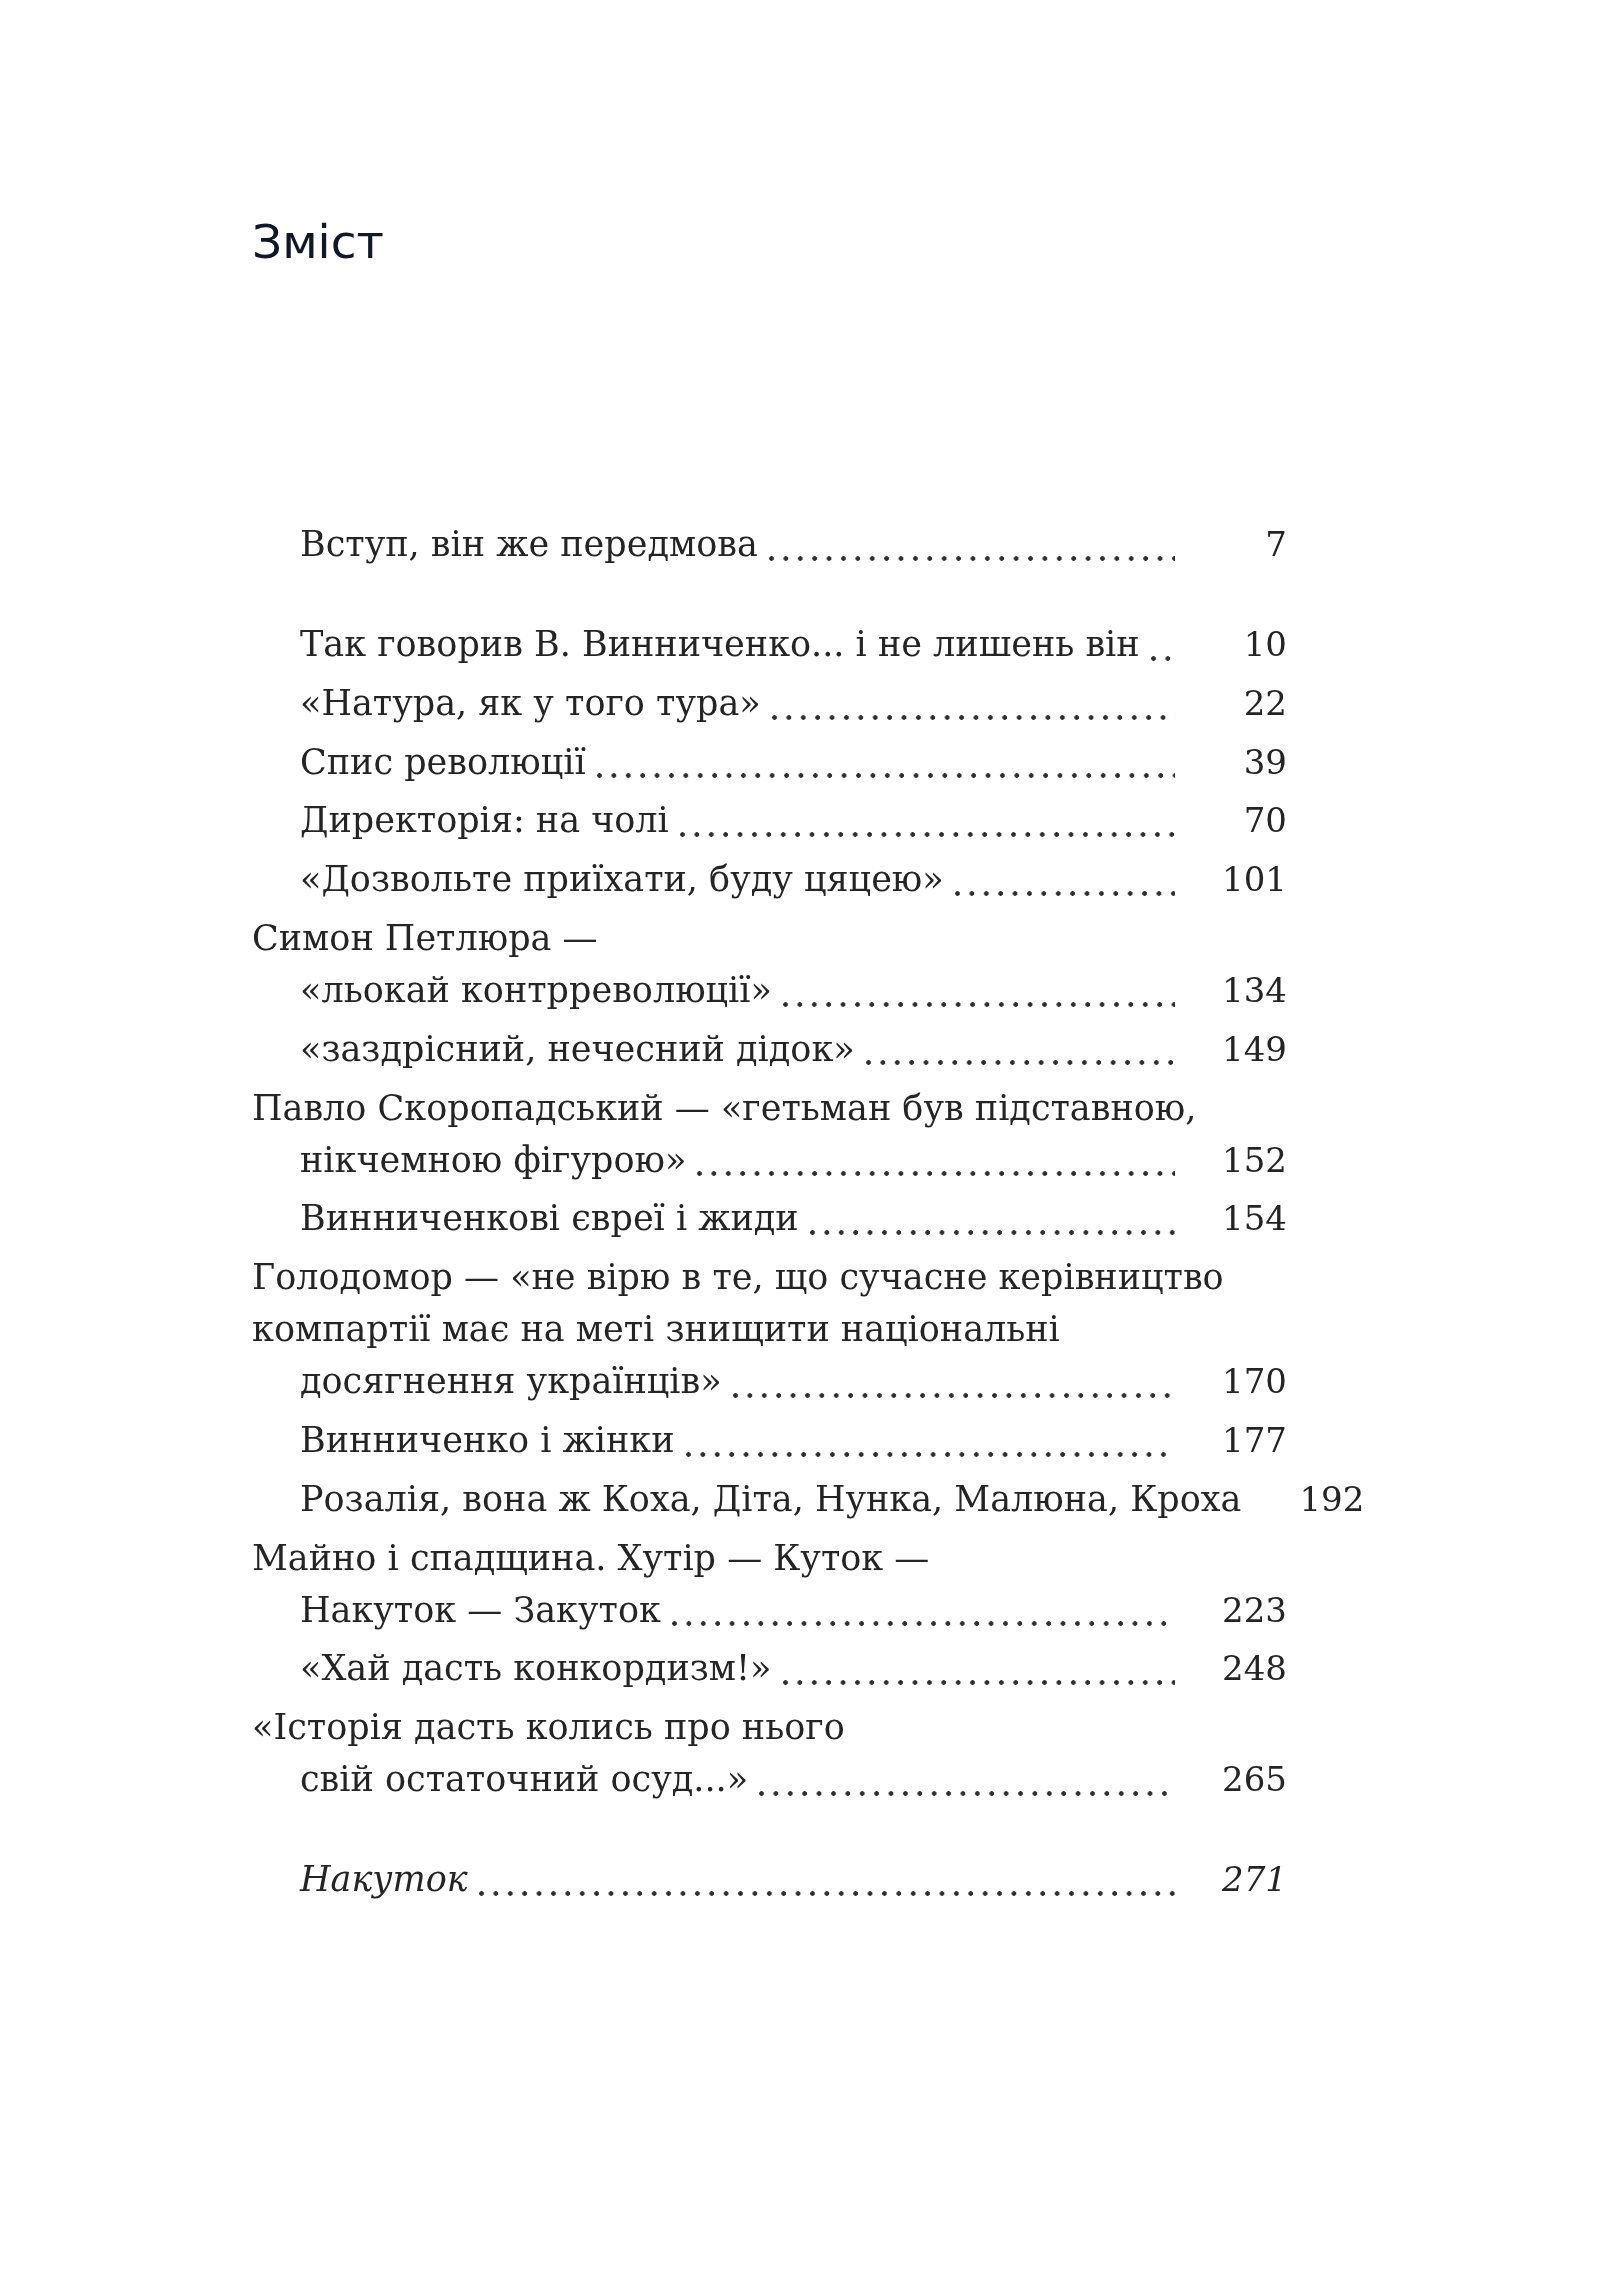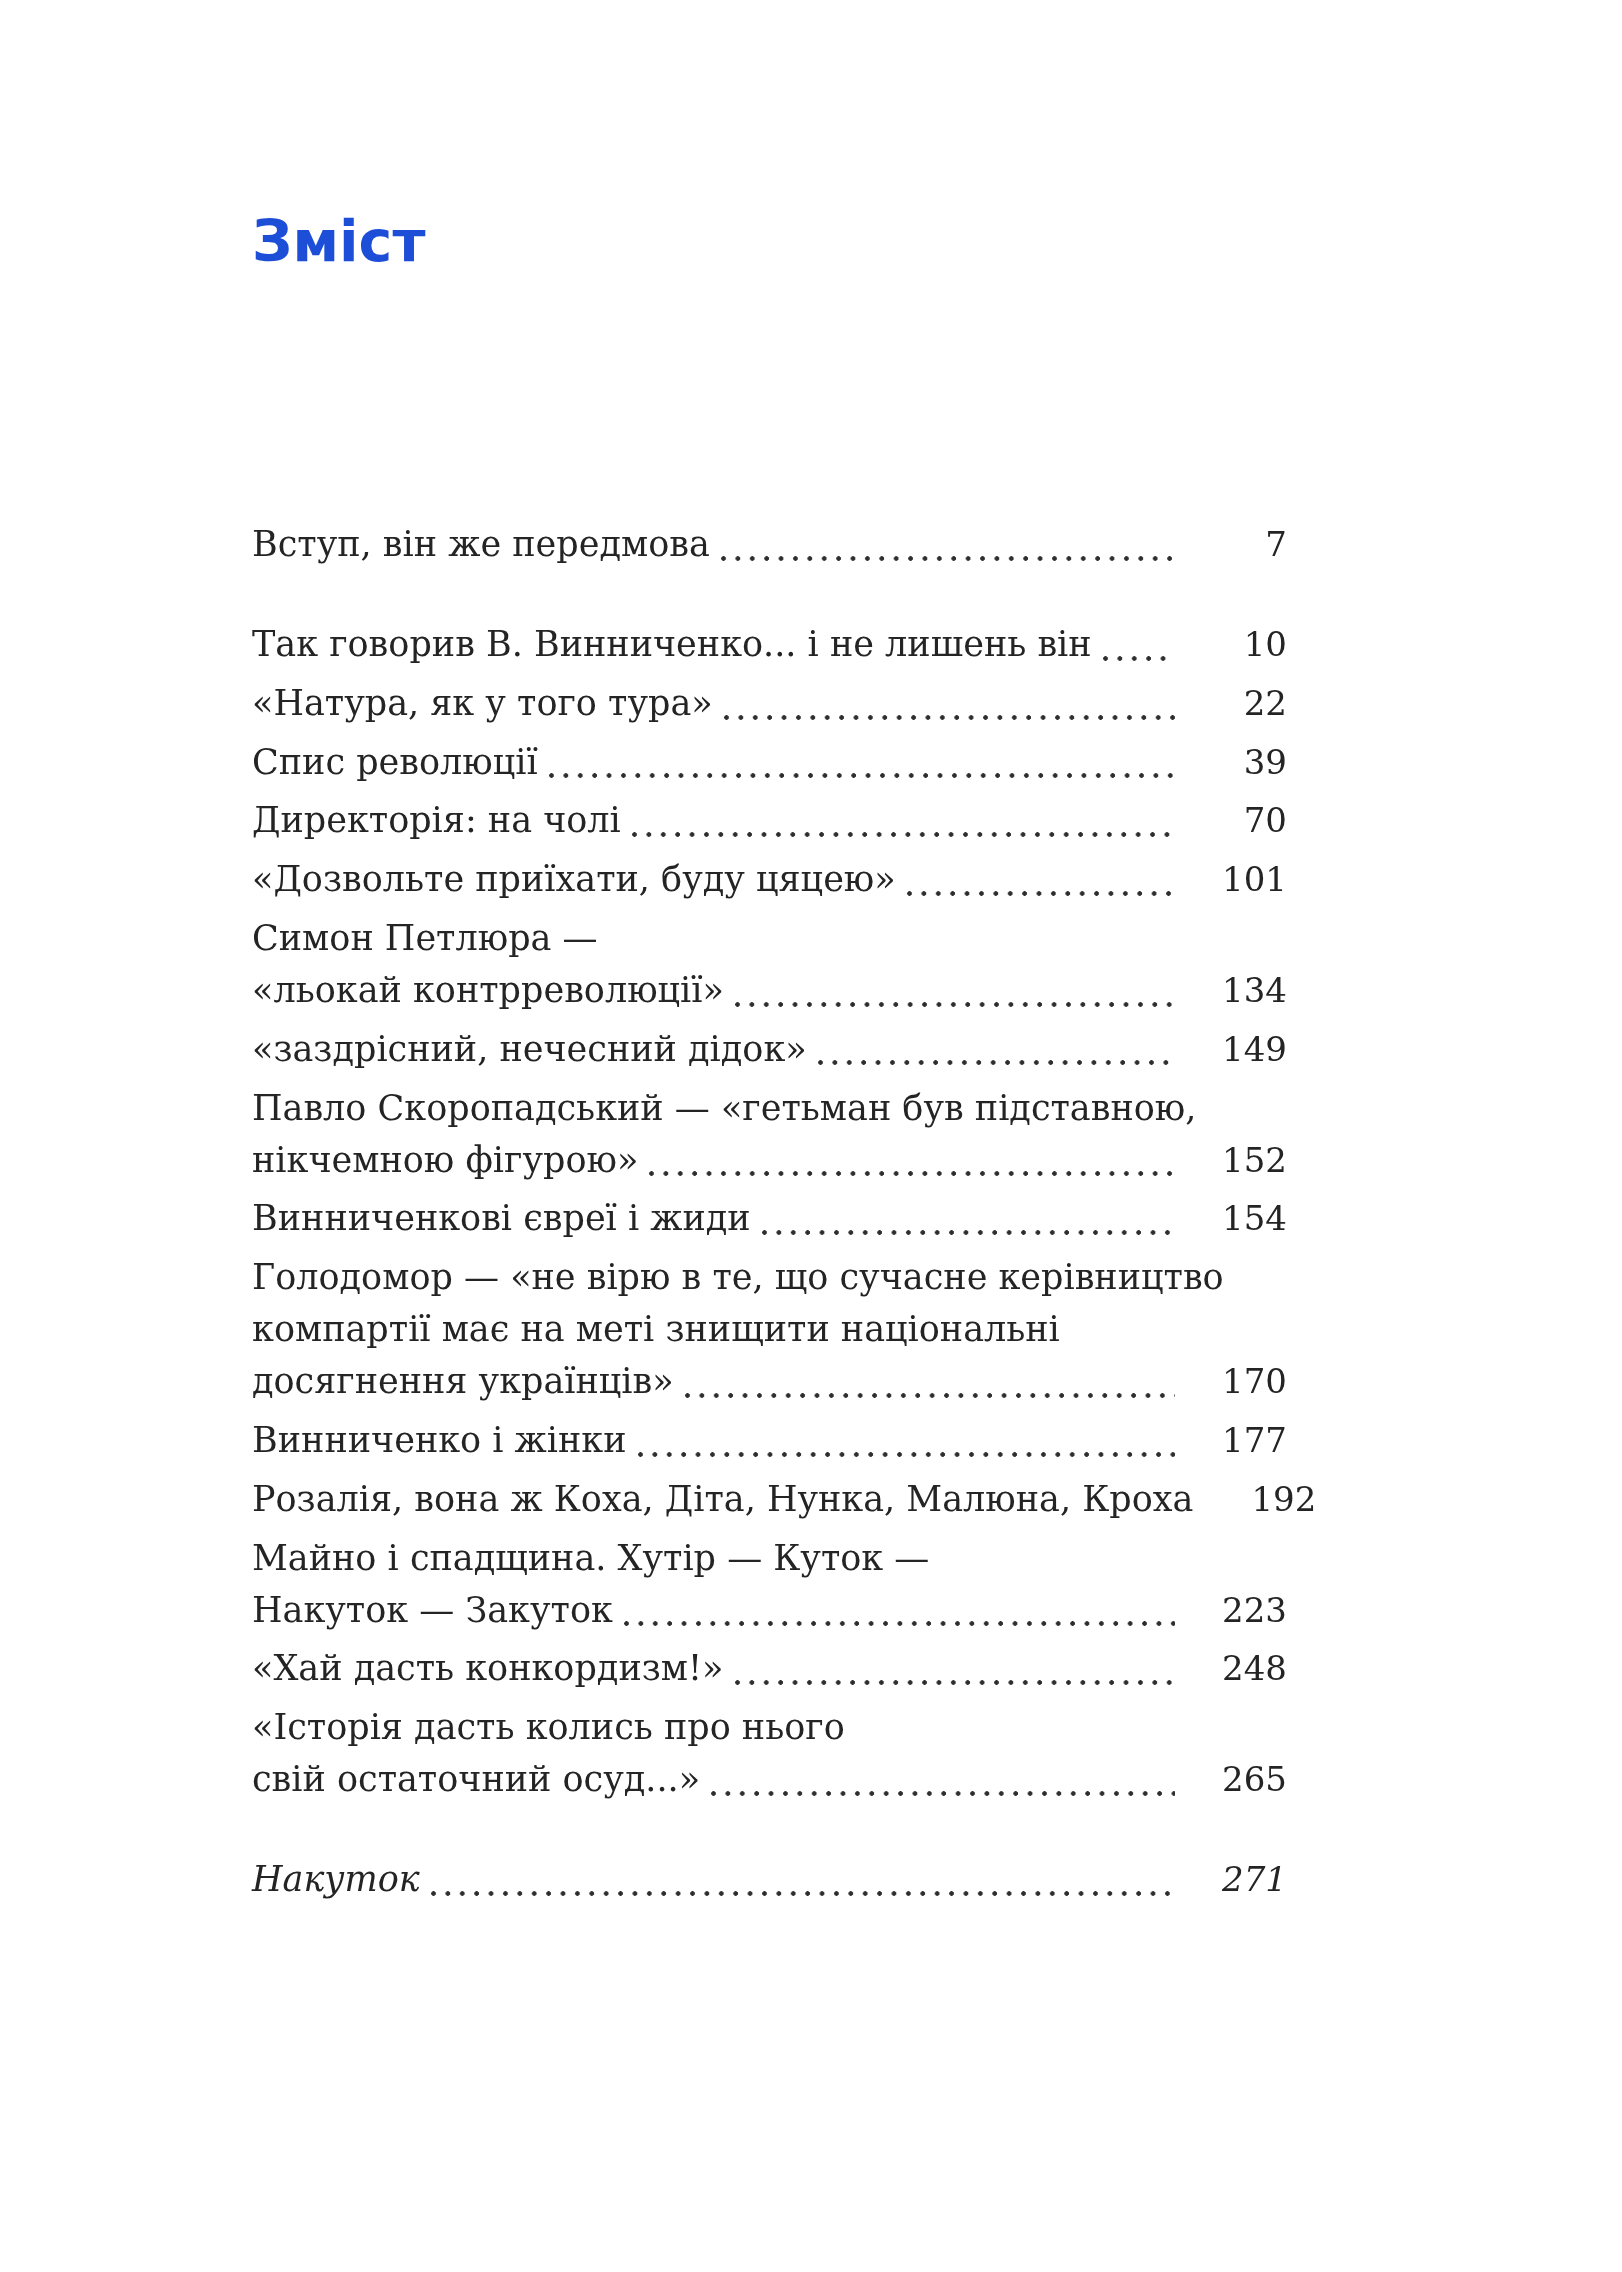--- a/index.html
+++ b/index.html
@@ -17,43 +17,43 @@
   }
   .page {
     box-sizing: border-box;
     width: 1623px;
     height: 2273px;
     padding: 211px 336px 0 252px;
     background: #ffffff;
   }
   .title {
     font-family: "DejaVu Sans", "Liberation Sans", sans-serif;
-    font-weight: 700;
-    font-size: 57px;
+    font-weight: 400;
+    font-size: 47px;
     line-height: 61px;
     letter-spacing: 0px;
-    color: #1d4ed8;
+    color: #0f172a;
     margin: 0 0 246px 0;
   }
   .toc { width: 100%; }
   .entry { margin-bottom: 6.8px; }
   .entry.gap-after { margin-bottom: 48px; }
   .entry.italic .line { font-style: italic; }
   .line {
     font-size: 35px;
     line-height: 52px;
     white-space: nowrap;
     color: #242424;
   }
   .row {
     display: flex;
     align-items: baseline;
     width: 100%;
   }
-  .txt { flex: 0 0 auto; }
+  .txt { flex: 0 0 auto; margin-left: 48px; }
   .leader {
     flex: 1 1 0;
     min-width: 0;
     align-self: flex-end;
     height: 5px;
     margin: 0 0 9.3px 11px;
     background-image: radial-gradient(circle at 2.5px 2.5px, #2e2e2e 2px, rgba(0,0,0,0) 2.6px);
     background-size: 14.4px 5px;
     background-repeat: repeat-x;
   }

